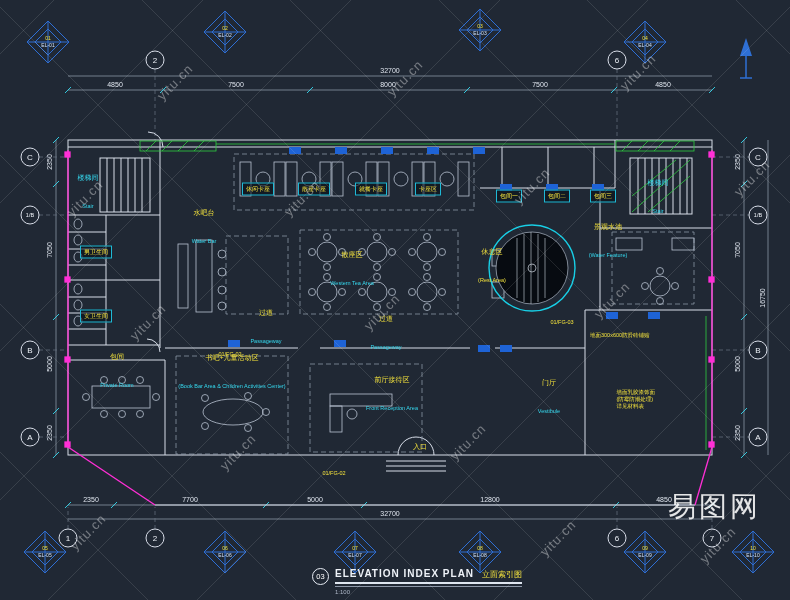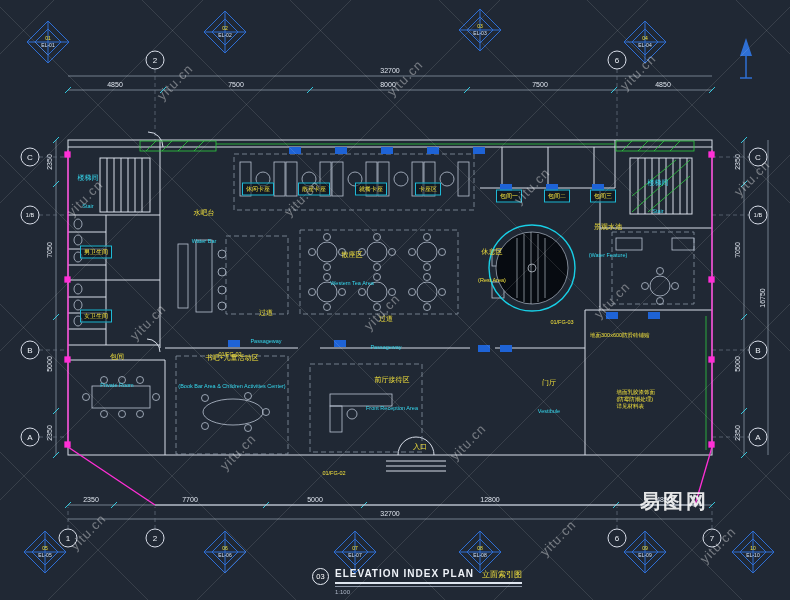--- a/index.html
+++ b/index.html
@@ -26,22 +26,22 @@
   .tb-cn{color:#f2e13c;font-size:8px;}
   .tb-rule{height:2px;border-top:2px solid #dfe6f0;border-bottom:1px solid #8d97a8;margin-top:2px;}
   .tb-scale{color:#aeb8c8;font-size:6px;margin-top:2px;}
   .wm-lines{position:absolute;left:0;top:0;width:790px;height:600px;z-index:3;pointer-events:none;
      background:
        repeating-linear-gradient(45deg,transparent 0 104px,rgba(255,255,255,.11) 104px 105px),
        repeating-linear-gradient(-45deg,transparent 0 104px,rgba(255,255,255,.11) 104px 105px);}
   .wm-texts{position:absolute;left:0;top:0;width:790px;height:600px;z-index:4;pointer-events:none;}
   .wm{position:absolute;transform:translate(-50%,-50%) rotate(-45deg);color:rgba(255,255,255,.38);
       font-size:13px;letter-spacing:1px;}
-  .brand{position:absolute;left:640px;top:488px;color:rgba(255,255,255,.88);font-size:20px;
-         font-weight:bold;letter-spacing:3px;}
+  .brand{position:absolute;left:668px;top:488px;color:rgba(255,255,255,.88);font-size:28px;
+         font-weight:normal;letter-spacing:3px;}
 </style>
 </head>
 <body>
 
 <div class="stage">
 
 <svg width="790" height="600" viewBox="0 0 790 600">
   <defs>
     <g id="dia" fill="none" stroke="#2e6fd4" stroke-width="1">
       <path d="M0,-21 L21,0 L0,21 L-21,0 Z"></path>

